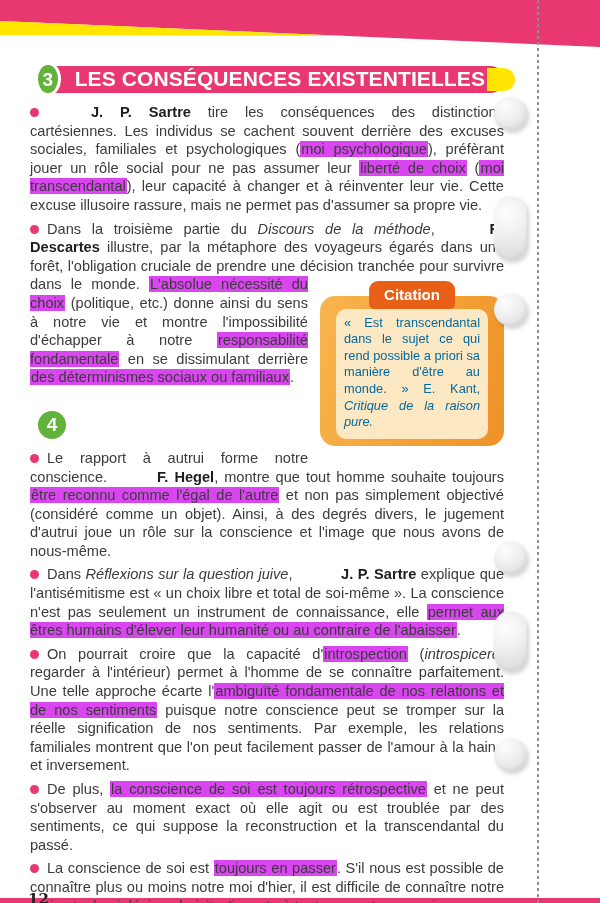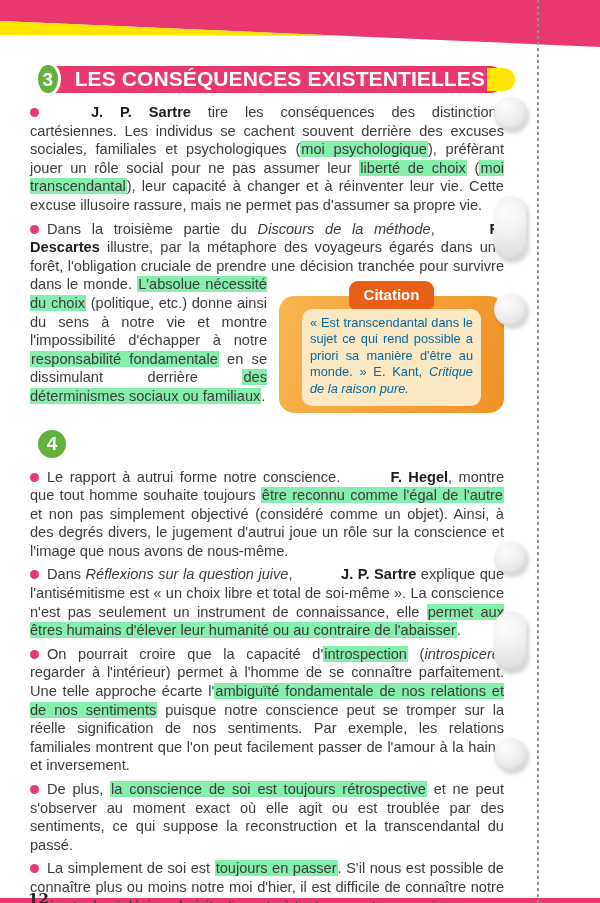--- a/index.html
+++ b/index.html
@@ -28,27 +28,27 @@
       background:#e8386f;color:#fff;font-weight:700;font-size:21px;letter-spacing:0.1px;
       padding:0 19px 0 29px;border-radius:5px 15px 15px 5px;position:relative;z-index:0;white-space:nowrap;}
   .band::after{content:"";position:absolute;z-index:-1;right:-11px;top:2px;bottom:2px;width:28px;
       background:#ffe500;border-radius:0 13px 13px 0;}
   
   .para{margin:0 0 5px;text-align:justify;font-size:14.6px;line-height:18.6px;}
   .bullet{display:inline-block;width:9px;height:9px;border-radius:50%;background:#e8386f;
       margin-right:8px;position:relative;top:0;}
   .seg-b{font-weight:700;color:#1d1d1d;margin-left:44px;}
   .seg-i{font-style:italic;}
-  .seg-h{background:#86efac;padding:0 1px;}
+  .seg-h{background:#d946ef;padding:0 1px;}
   .sec4{margin-top:21px;}
   
   .f-spacer{float:right;width:0;height:60px;}
-  .citation{float:right;clear:right;width:225px;margin:16px 0 4px 12px;position:relative;
+  .citation{float:right;clear:right;width:184px;margin:16px 0 4px 12px;position:relative;
       background:linear-gradient(105deg,#f8b54e,#ef9227);border-radius:15px;
-      padding:13px 23px 7px;box-sizing:border-box;}
+      padding:13px 16px 7px;box-sizing:border-box;}
   .cit-tab{position:absolute;top:-15px;left:50%;transform:translateX(-50%);
       background:#e85f17;color:#fff;font-weight:700;font-size:15px;line-height:1;
       padding:6px 15px 7px;border-radius:9px 9px 5px 5px;white-space:nowrap;}
   .cit-inner{background:#fce8c2;border-radius:10px;padding:6px 8px 8px;
       font-size:12.8px;line-height:16.6px;color:#0369a1;text-align:justify;}
   
   .page-num{position:absolute;left:28px;top:858px;z-index:2;
       font-family:"DejaVu Serif",serif;font-weight:700;font-size:15px;color:#242424;margin-top:32px;}
 </style>
 </head>
@@ -94,21 +94,21 @@
 
     <section class="sec4">
       <header class="sec-head">
         <span class="num">4</span>
       </header>
 
       <p class="para"><span class="bullet"></span><span><span>Le rapport à autrui forme notre conscience. </span><span class="seg-b">F. Hegel</span><span>, montre que tout homme souhaite toujours </span><span class="seg-h">être reconnu comme l'égal de l'autre</span><span> et non pas simplement objectivé (considéré comme un objet). Ainsi, à des degrés divers, le jugement d'autrui joue un rôle sur la conscience et l'image que nous avons de nous-même.</span></span></p>
       <p class="para"><span class="bullet"></span><span><span>Dans </span><span class="seg-i">Réflexions sur la question juive</span><span>, </span><span class="seg-b">J. P. Sartre</span><span> explique que l'antisémitisme est « un choix libre et total de soi-même ». La conscience n'est pas seulement un instrument de connaissance, elle </span><span class="seg-h">permet aux êtres humains d'élever leur humanité ou au contraire de l'abaisser</span><span>.</span></span></p>
       <p class="para"><span class="bullet"></span><span><span>On pourrait croire que la capacité d'</span><span class="seg-h">introspection</span><span> (</span><span class="seg-i">introspicere</span><span>, regarder à l'intérieur) permet à l'homme de se connaître parfaitement. Une telle approche écarte l'</span><span class="seg-h">ambiguïté fondamentale de nos relations et de nos sentiments</span><span> puisque notre conscience peut se tromper sur la réelle signification de nos sentiments. Par exemple, les relations familiales montrent que l'on peut facilement passer de l'amour à la haine et inversement.</span></span></p>
       <p class="para"><span class="bullet"></span><span><span>De plus, </span><span class="seg-h">la conscience de soi est toujours rétrospective</span><span> et ne peut s'observer au moment exact où elle agit ou est troublée par des sentiments, ce qui suppose la reconstruction et la transcendantal du passé.</span></span></p>
-      <p class="para"><span class="bullet"></span><span><span>La simplement de soi est </span><span class="seg-h">toujours en passer</span><span>. S'il nous est possible de connaître plus ou moins notre moi d'hier, il est difficile de connaître notre moi actuel qui désire, choisit, s'invente à tout moment un avenir.</span></span></p>
+      <p class="para"><span class="bullet"></span><span><span>La conscience de soi est </span><span class="seg-h">toujours en passer</span><span>. S'il nous est possible de connaître plus ou moins notre moi d'hier, il est difficile de connaître notre moi actuel qui désire, choisit, s'invente à tout moment un avenir.</span></span></p>
     </section>
 
   </main>
 
   <div class="page-num">12</div>
   <div class="bottom-band"></div>
 
 </div>
 
 </body></html>

